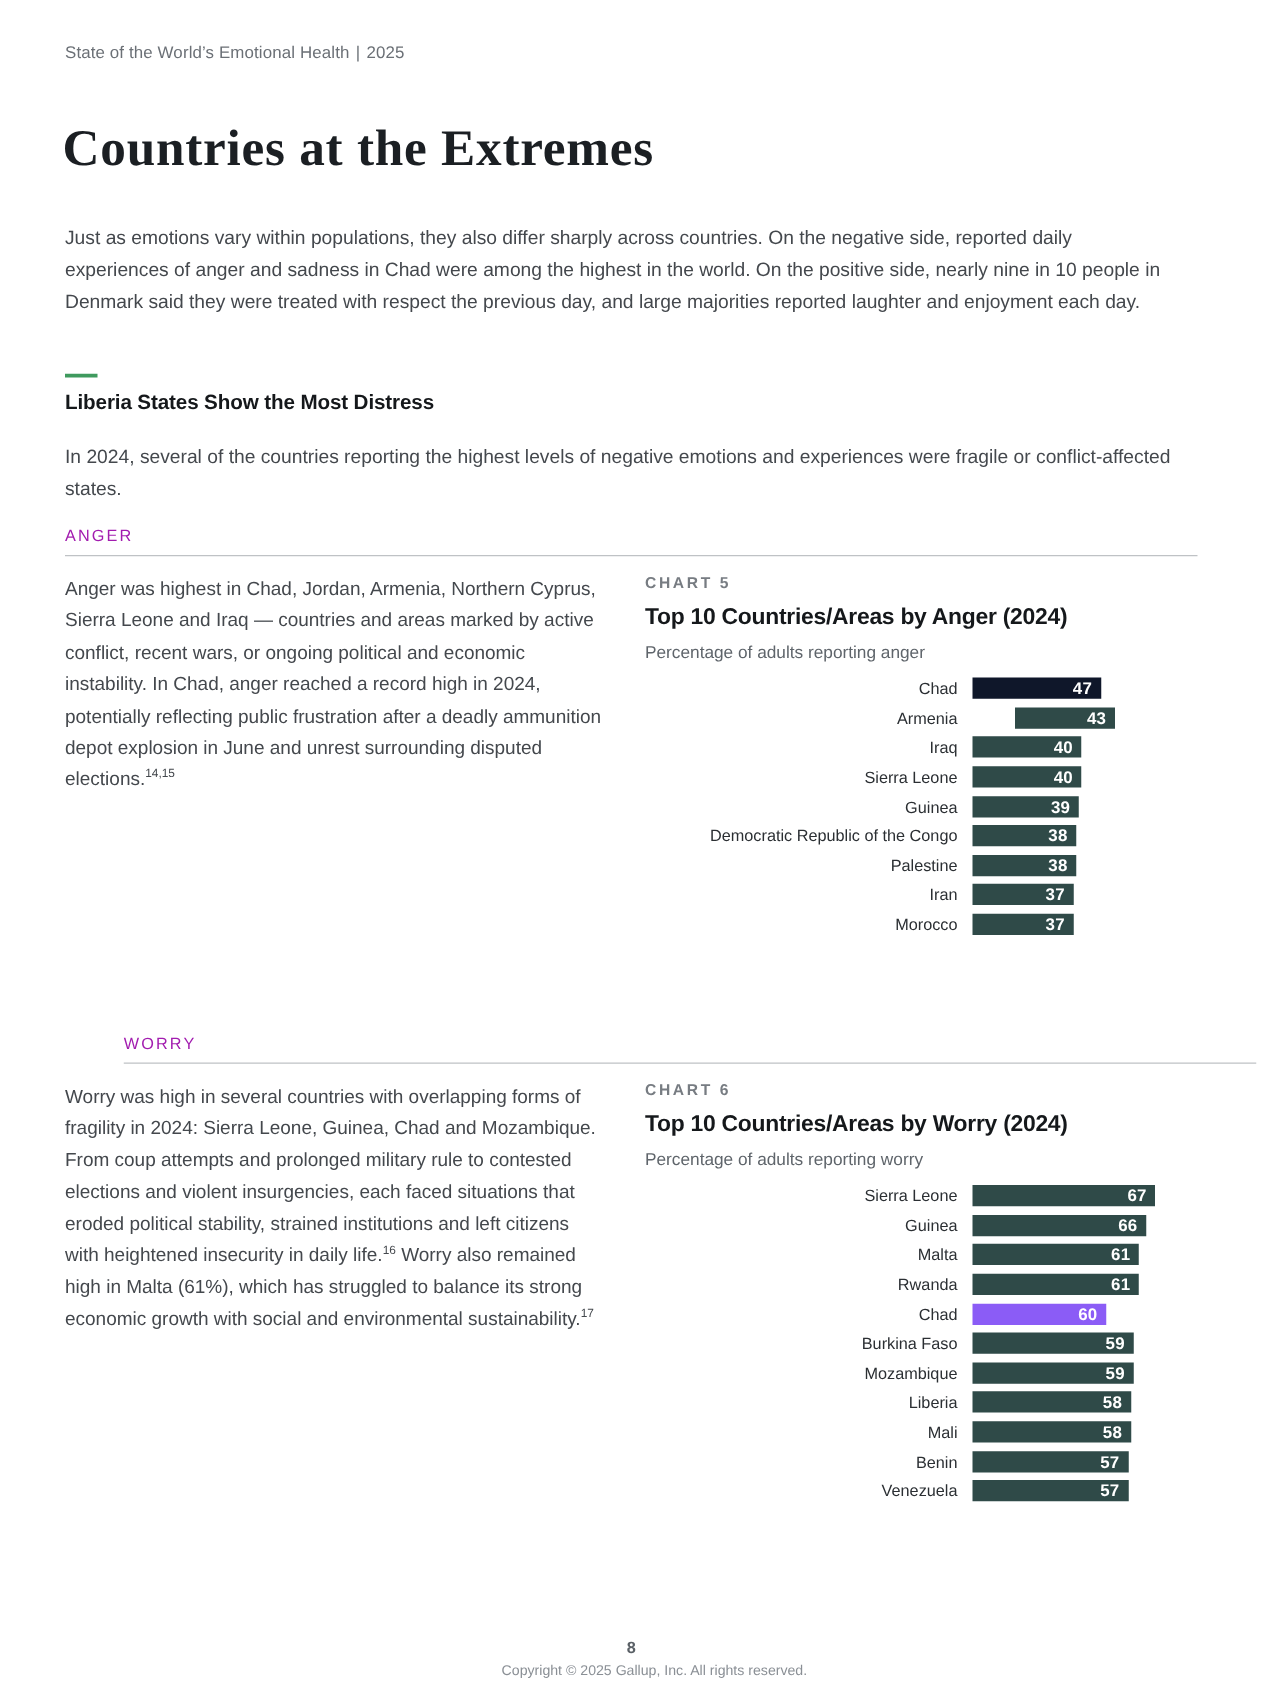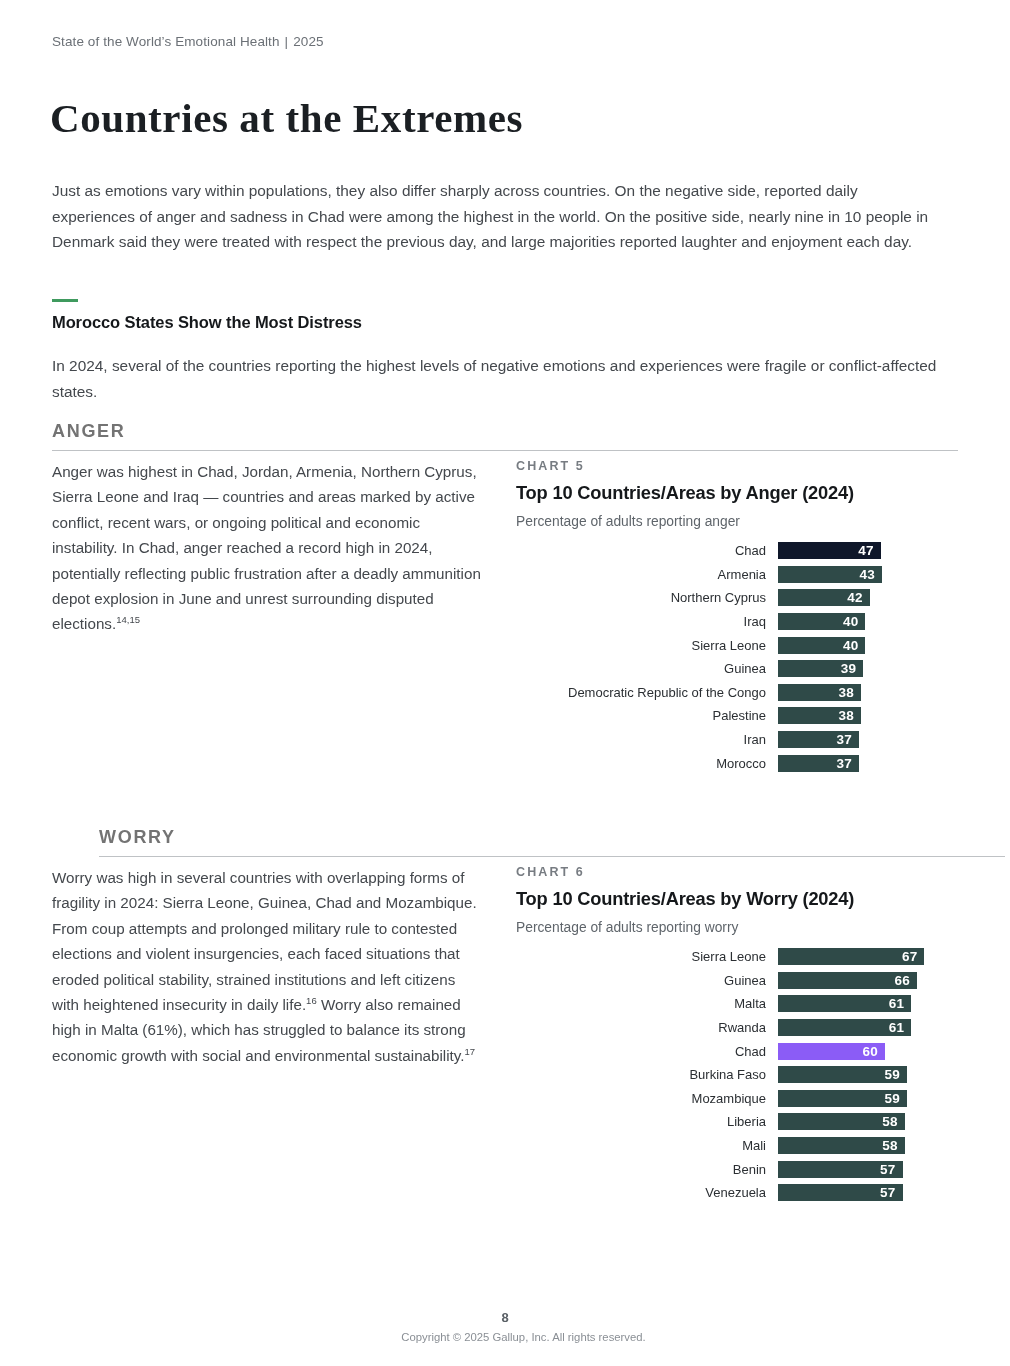--- a/index.html
+++ b/index.html
@@ -92,24 +92,24 @@
     color: #44484d;
   }
 
   
   .section {
     position: absolute;
     left: 52px;
     width: 906px;
   }
   .section-label {
-    font-size: 18px;
-    font-weight: 700;
+    font-size: 13px;
+    font-weight: 400;
     letter-spacing: 1.7px;
-    color: #737373;
+    color: #a21caf;
     padding-bottom: 8px;
   }
   .section-rule {
     height: 1px;
     background: #bfc2c5;
     width: 906px;
   }
 
   
   .col-left {
@@ -212,21 +212,21 @@
   <div class="running-head">
     <span>State of the World’s Emotional Health</span><span class="sep">|</span><span>2025</span>
   </div>
 
   <h1 class="page-title">Countries at the Extremes</h1>
 
   <p class="intro">Just as emotions vary within populations, they also differ sharply across countries. On the negative side, reported daily experiences of anger and sadness in Chad were among the highest in the world. On the positive side, nearly nine in 10 people in Denmark said they were treated with respect the previous day, and large majorities reported laughter and enjoyment each day.</p>
 
   <div class="green-rule"></div>
 
-  <h2 class="subhead">Morocco States Show the Most Distress</h2>
+  <h2 class="subhead">Liberia States Show the Most Distress</h2>
   <p class="subhead-body">In 2024, several of the countries reporting the highest levels of negative emotions and experiences were fragile or conflict-affected states.</p>
 
   <div class="section" style="top:421px;">
     <div class="section-label">ANGER</div>
     <div class="section-rule"></div>
   </div>
 
   <div class="col-left" style="left:52px; top:459px;">
     <span>Anger was highest in Chad, Jordan, Armenia, Northern Cyprus, Sierra Leone and Iraq — countries and areas marked by active conflict, recent wars, or ongoing political and economic instability. In Chad, anger reached a record high in 2024, potentially reflecting public frustration after a deadly ammunition depot explosion in June and unrest surrounding disputed elections.</span><sup>14,15</sup>
   </div>
@@ -240,30 +240,22 @@
           <div class="bar-label">Chad</div>
           <div class="bar-track">
             <div class="bar-fill" style="width: 102.695px; background: #0f172a;">
               <span class="bar-value">47</span>
             </div>
           </div>
         </div>
         <div class="bar-row">
           <div class="bar-label">Armenia</div>
           <div class="bar-track">
-            <div class="bar-fill" style="width: 104px; background: rgb(47, 74, 72);">
+            <div class="bar-fill" style="width: 80px; background: rgb(47, 74, 72); margin-left: 34px;">
               <span class="bar-value">43</span>
-            </div>
-          </div>
-        </div>
-        <div class="bar-row">
-          <div class="bar-label">Northern Cyprus</div>
-          <div class="bar-track">
-            <div class="bar-fill" style="width: 91.77px; background: rgb(47, 74, 72);">
-              <span class="bar-value">42</span>
             </div>
           </div>
         </div>
         <div class="bar-row">
           <div class="bar-label">Iraq</div>
           <div class="bar-track">
             <div class="bar-fill" style="width: 87.4px; background: rgb(47, 74, 72);">
               <span class="bar-value">40</span>
             </div>
           </div>

